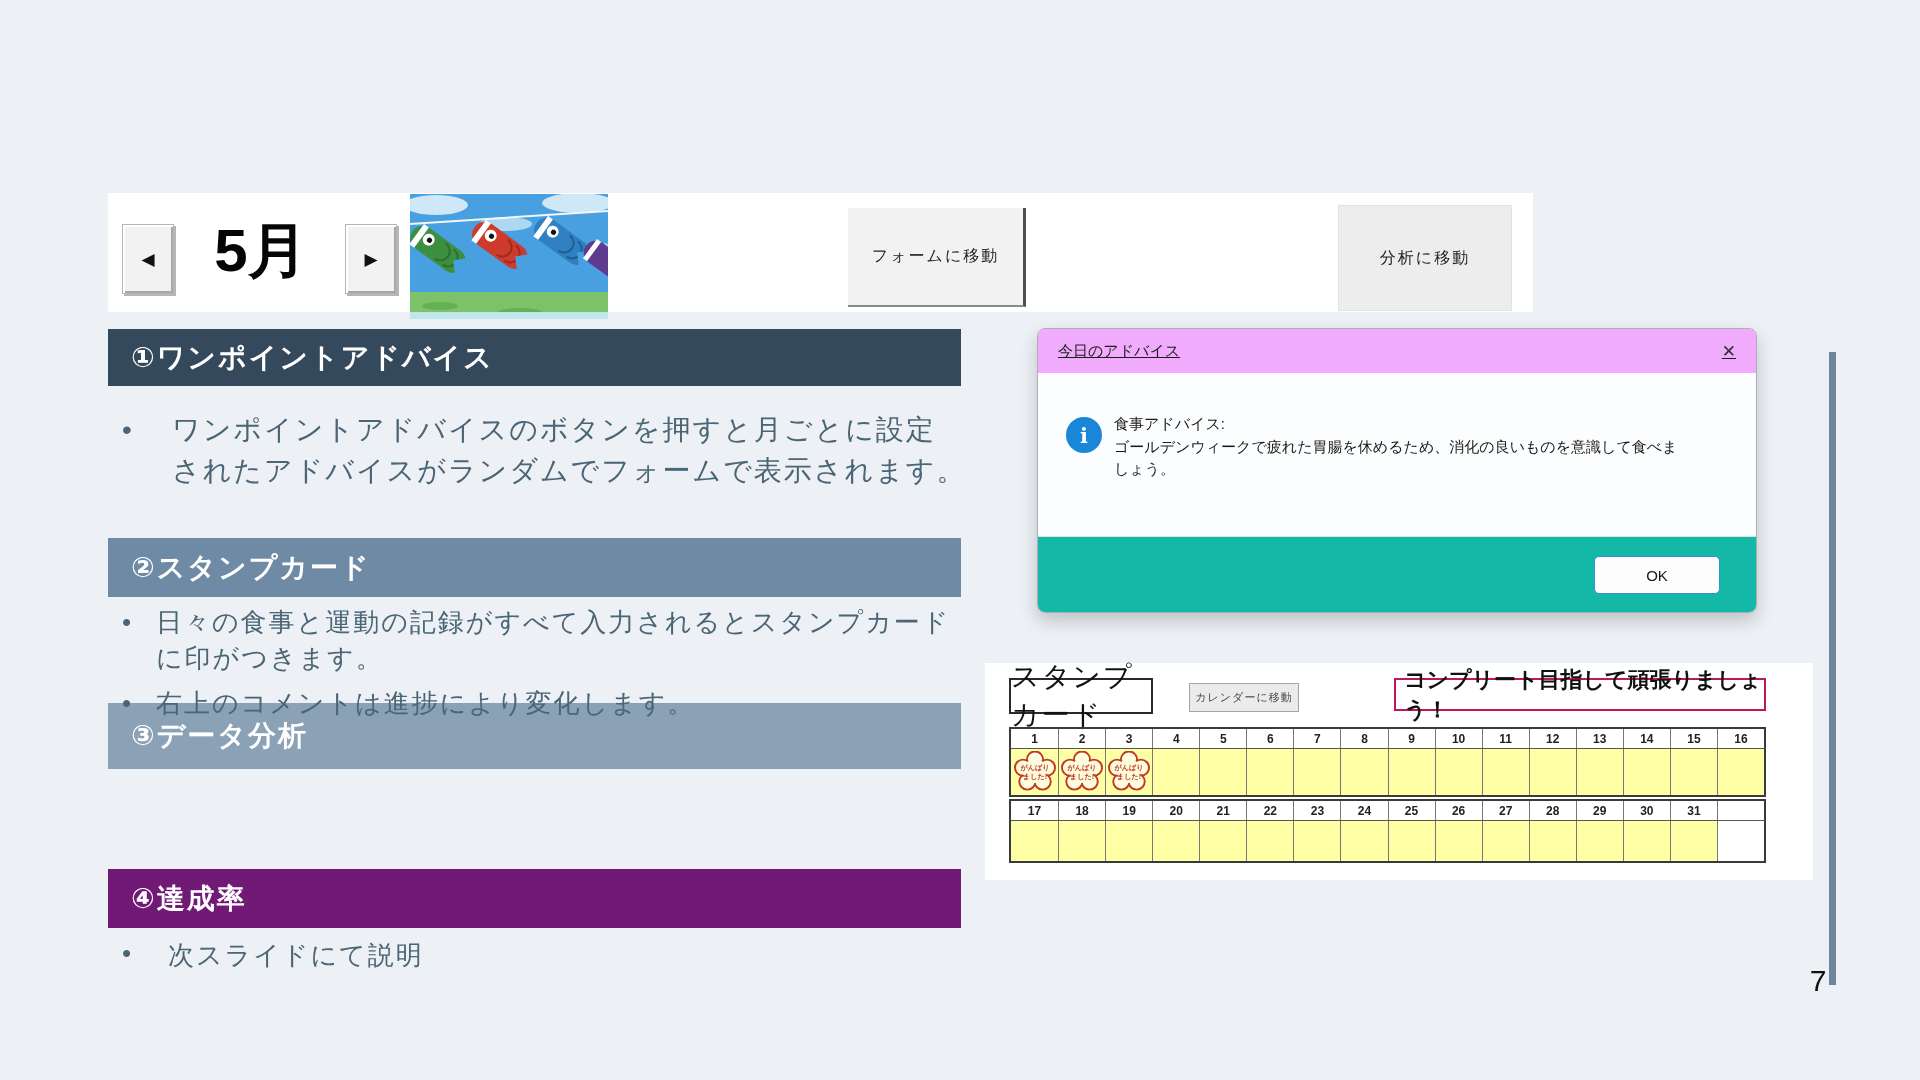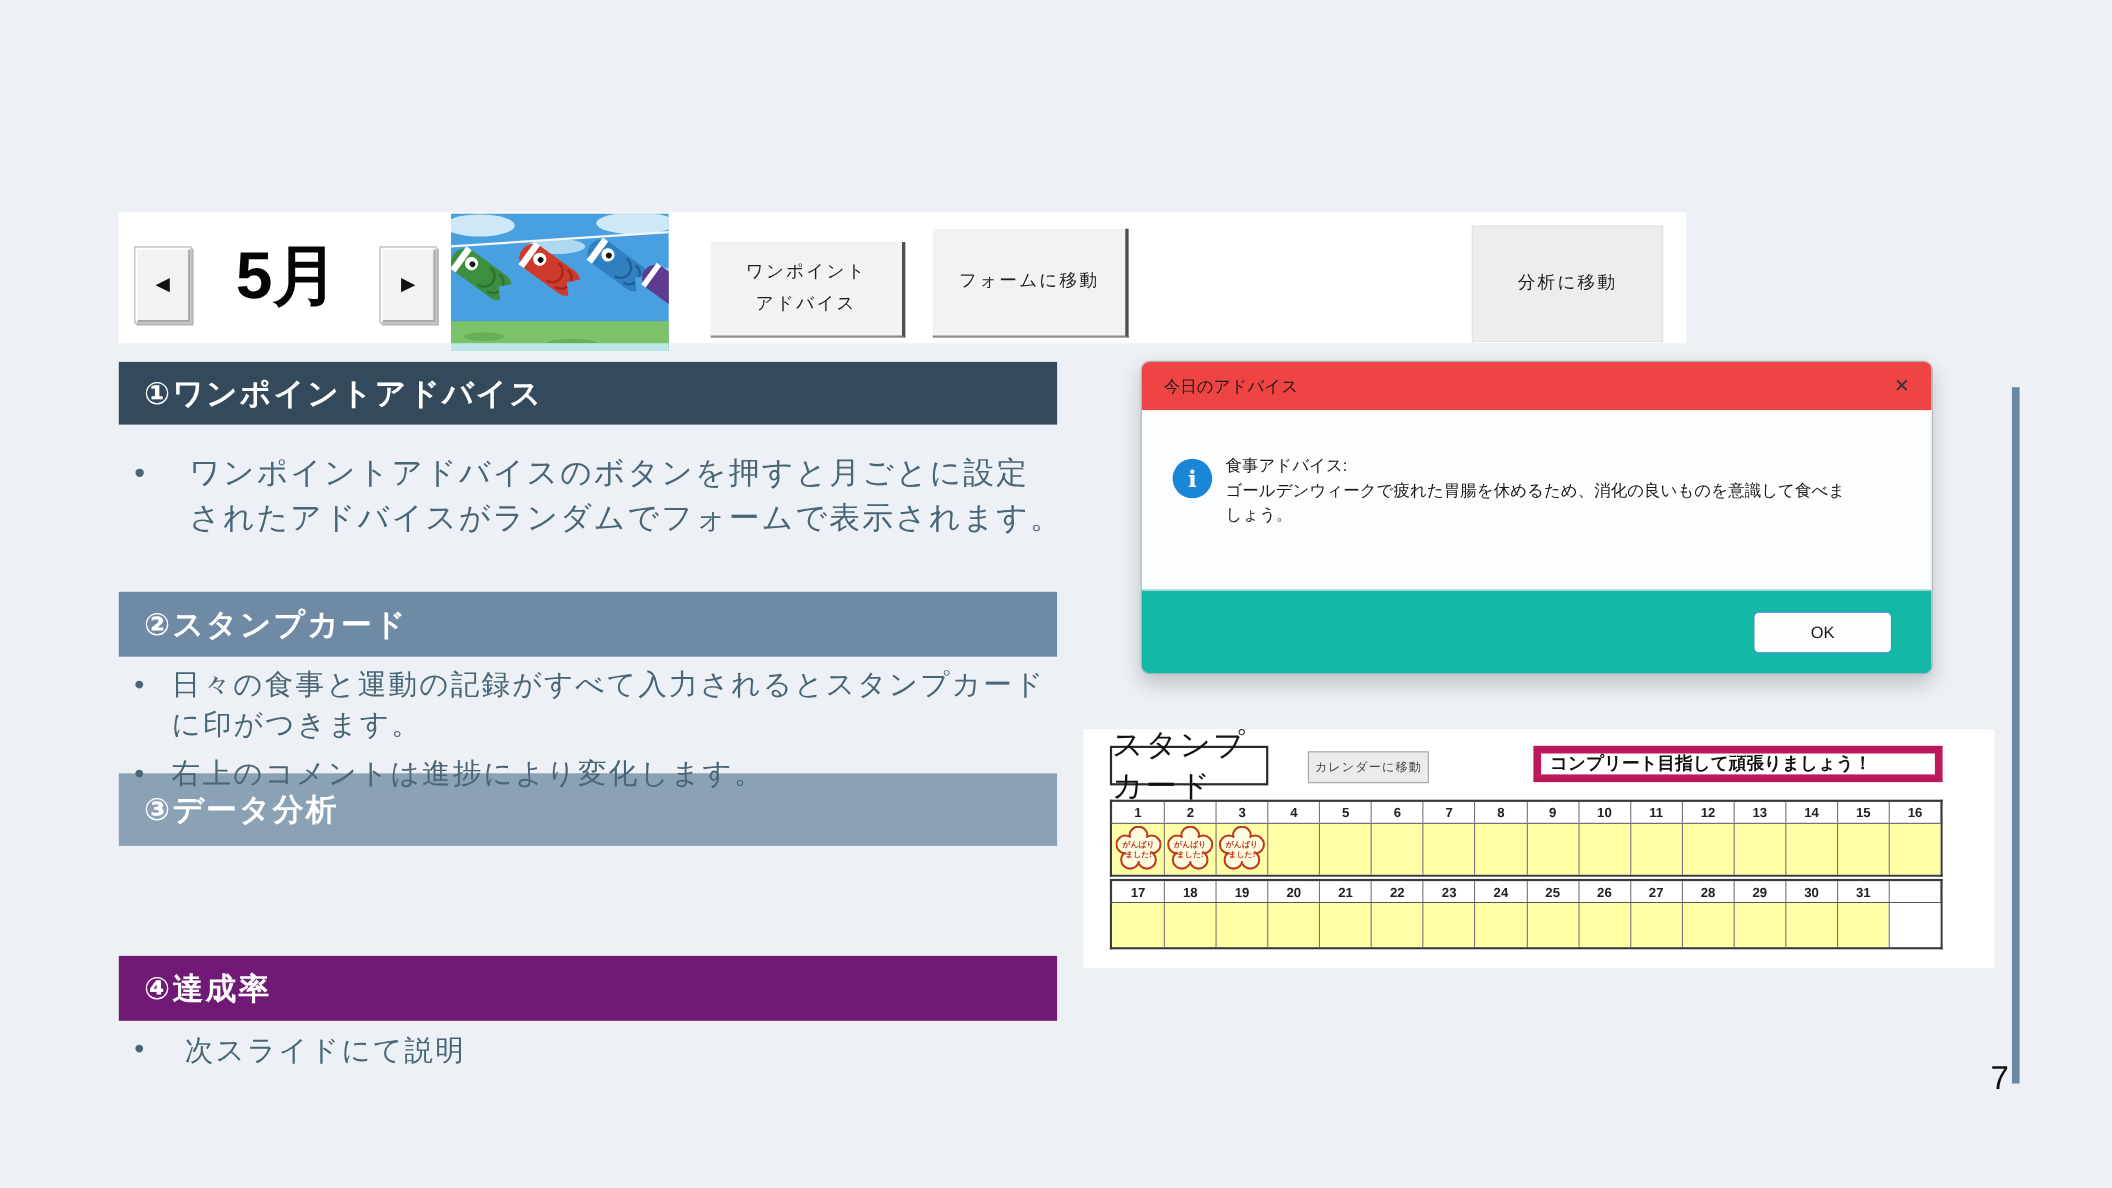--- a/index.html
+++ b/index.html
@@ -50,41 +50,41 @@
   .l1 { top:410px; width:850px; font-size:28px; letter-spacing:2px; line-height:1.45; }
   .l1 .dot { flex-basis:50px; }
   .l2 { top:604px; width:860px; font-size:26px; letter-spacing:2px; line-height:1.4; }
   .l4 { top:938px; width:860px; font-size:26px; letter-spacing:2px; }
   .l4 .dot { flex-basis:46px; }
 
   
   .dialog { position:absolute; left:1037px; top:328px; width:720px; height:285px;
             border-radius:8px; border:1px solid #A9B0B8; overflow:hidden; background:#FCFDFE;
             box-shadow:0 8px 18px rgba(0,0,0,0.20); }
-  .dlg-title { height:44px; background:#ef4444; display:flex; align-items:center; padding:0 20px;
-               font-size:15px; color:#1B1B1B; }
+  .dlg-title { height:44px; background:#f0abfc; display:flex; align-items:center; padding:0 20px;
+               font-size:15px; color:#1B1B1B;text-decoration:underline; }
   .dlg-x { margin-left:auto; font-size:17px; color:#333; cursor:default; }
   .dlg-body { position:relative; height:163px; background:#FCFDFE; }
   .info-icon { position:absolute; left:28px; top:44px; width:36px; height:36px; border-radius:50%;
                background:#1A86D8; display:flex; align-items:center; justify-content:center; }
   .info-icon span { color:#FFFFFF; font-size:21px; font-weight:bold; font-family:"DejaVu Serif",serif; }
   .dlg-msg { position:absolute; left:76px; top:40px; width:620px; font-size:15px; line-height:1.5;
              color:#1A1A1A; white-space:pre-line; }
   .dlg-footer { position:relative; height:78px; background:#14b8a6; border-top:1px solid #E0E0E0; }
   .okbtn { position:absolute; right:36px; top:19px; width:126px; height:38px; background:#FDFDFD;
            border:1px solid #3C8BD9; border-radius:5px; font-size:15px; color:#1A1A1A; }
 
   
   .stamp-panel { position:absolute; left:985px; top:663px; width:828px; height:217px; background:#FFFFFF; }
   .sc-label { position:absolute; left:24px; top:15px; width:144px; height:36px; border:2px solid #2A2A2A;
               display:flex; align-items:center; justify-content:center; font-size:28px; letter-spacing:2px; color:#111; }
   .sc-calbtn { position:absolute; left:204px; top:20px; width:110px; height:29px; background:#EBEBEB;
                border:1px solid #A5A5A5; font-size:11px; color:#444; letter-spacing:1px; }
-  .sc-comment { position:absolute; left:409px; top:15px; width:372px; height:33px; border:7px solid #be185d;
-                display:flex; align-items:center; padding-left:8px; font-size:16px; font-weight:bold; color:#111; }
+  .sc-comment { position:absolute; left:409px; top:15px; width:372px; height:33px; border:2px solid #be185d;
+                display:flex; align-items:center; padding-left:8px; font-size:22px; font-weight:bold; color:#111; }
   .cal { position:absolute; left:24px; width:757px; }
   .cal-row { display:grid; grid-template-columns:repeat(16,1fr); }
   .cal-head { border:2px solid #3A3A3A; border-bottom:1px solid #555; background:#FFFFFF; }
   .cal-body { border:2px solid #3A3A3A; border-top:0; }
   .c { border-left:1px solid #777; display:flex; align-items:center; justify-content:center; }
   .c:first-child { border-left:0; }
   .cal-head .c { height:19px; font-size:12px; font-weight:bold; color:#222; }
   .g1 { top:64px; } .g1 .cal-body .c { height:46px; background:#FFFFA6; }
   .g2 { top:136px; } .g2 .cal-body .c { height:40px; background:#FFFFA6; }
   .cal-body .c.blank { background:#FFFFFF; }
@@ -144,22 +144,20 @@
           <circle cx="19" cy="10" r="2.6" fill="#111"></circle>
         <path d="M34,3 a8 8 0 0 1 0,19 M44,3 a8 8 0 0 1 0,19" stroke="#205E92" stroke-width="2" fill="none"></path>
         <path d="M62,0 L50,12.5 L62,25 Z" fill="#49A0E0"></path>
       </g>
       <g transform="translate(183,42) rotate(36)">
         <rect x="0" y="0" width="50" height="24" rx="12" fill="#5E3B8E"></rect>
         <rect x="5" y="0" width="5" height="24" fill="#FFFFFF"></rect>
       </g>
     </svg>
 
-    <button class="btn3d b1">ワンポイント
-アドバイス</button>
     <button class="btn3d b2">フォームに移動</button>
     <button class="btnflat b4">分析に移動</button>
   </div>
 
   <div class="sec s1">①ワンポイントアドバイス</div>
   <div class="sec s2">②スタンプカード</div>
   <div class="sec s3">③データ分析</div>
   <div class="sec s4">④達成率</div>
 
   <ul class="blist l1">

